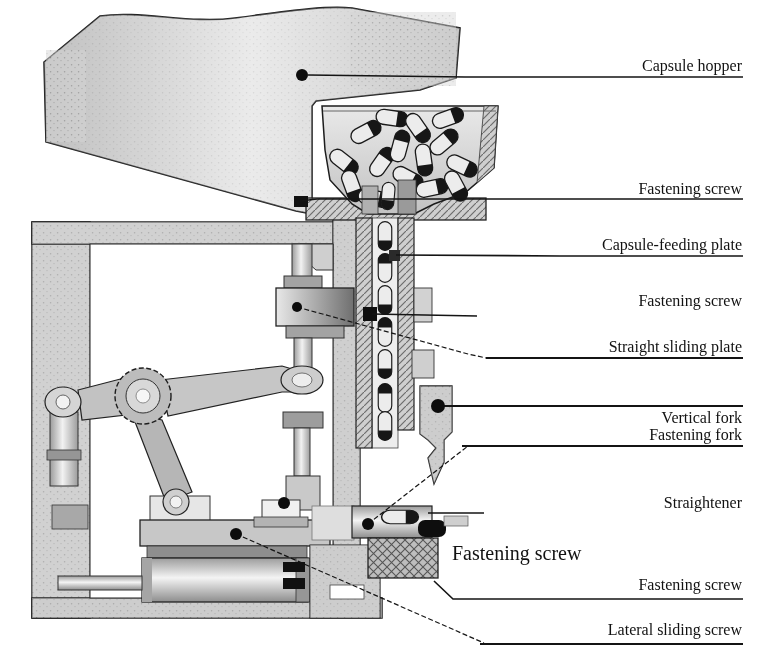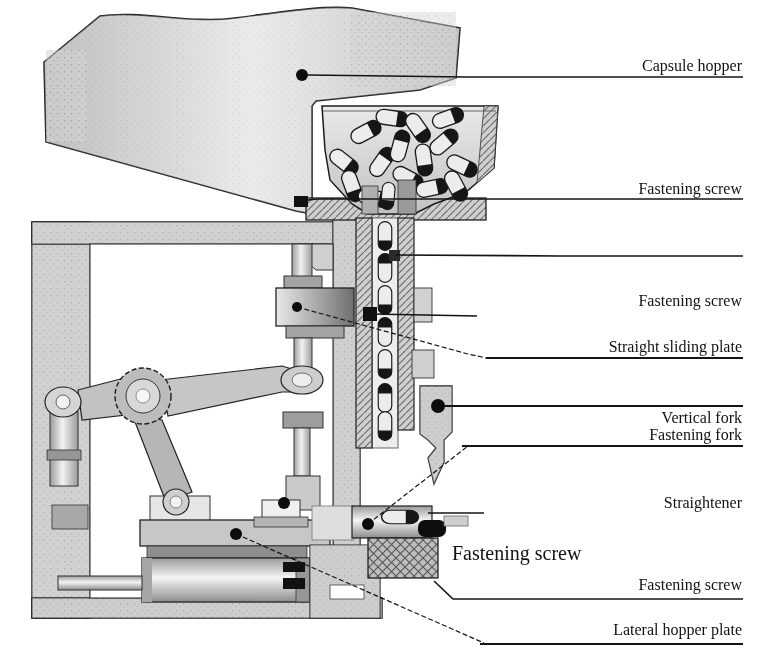--- a/index.html
+++ b/index.html
@@ -210,22 +210,23 @@
     <circle cx="297" cy="307" r="5"></circle>
     <circle cx="438" cy="406" r="7"></circle>
     <circle cx="368" cy="524" r="6"></circle>
     <circle cx="284" cy="503" r="6"></circle>
     <circle cx="236" cy="534" r="6"></circle>
   </g>
 </svg>
 
 <div class="lbl r" style="top:56px">Capsule hopper</div>
 <div class="lbl r" style="top:179px">Fastening screw</div>
+<div class="lbl r" style="top:235px">Capsule-feeding plate</div>
 <div class="lbl r" style="top:291px">Fastening screw</div>
 <div class="lbl r" style="top:337px">Straight sliding plate</div>
 <div class="lbl r" style="top:408px">Vertical fork</div>
 <div class="lbl r" style="top:425px">Fastening fork</div>
 <div class="lbl r" style="top:493px">Straightener</div>
 <div class="lbl big" style="left:452px;top:541px">Fastening screw</div>
 <div class="lbl r" style="top:575px">Fastening screw</div>
-<div class="lbl r" style="top:620px">Lateral hopper plate</div>
+<div class="lbl r" style="top:620px">Lateral sliding screw</div>
 
 </div>
 
 </body></html>

